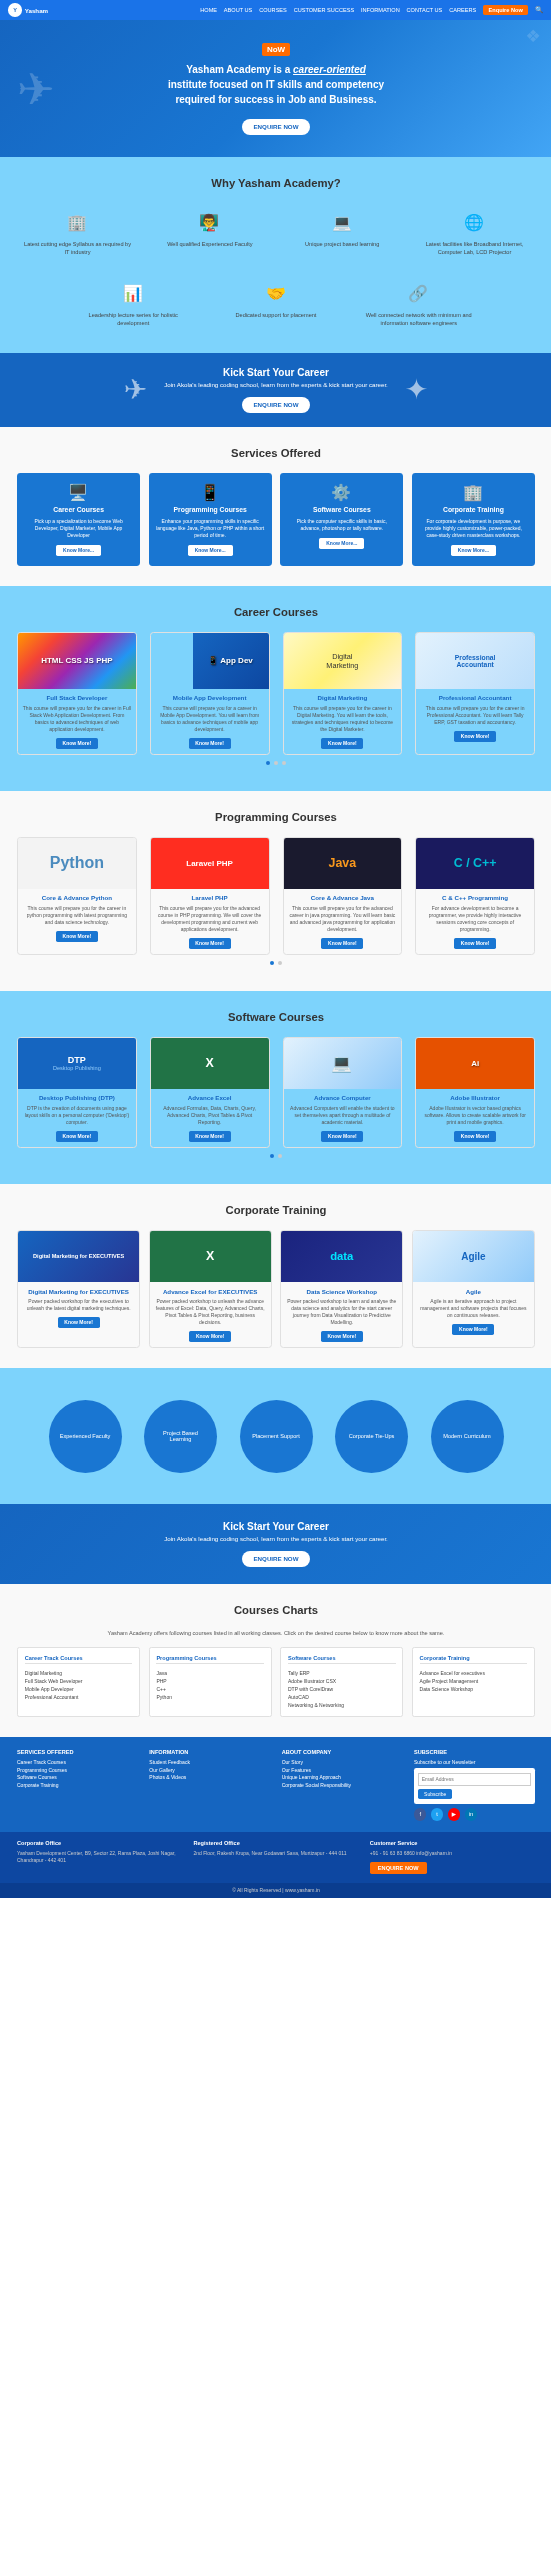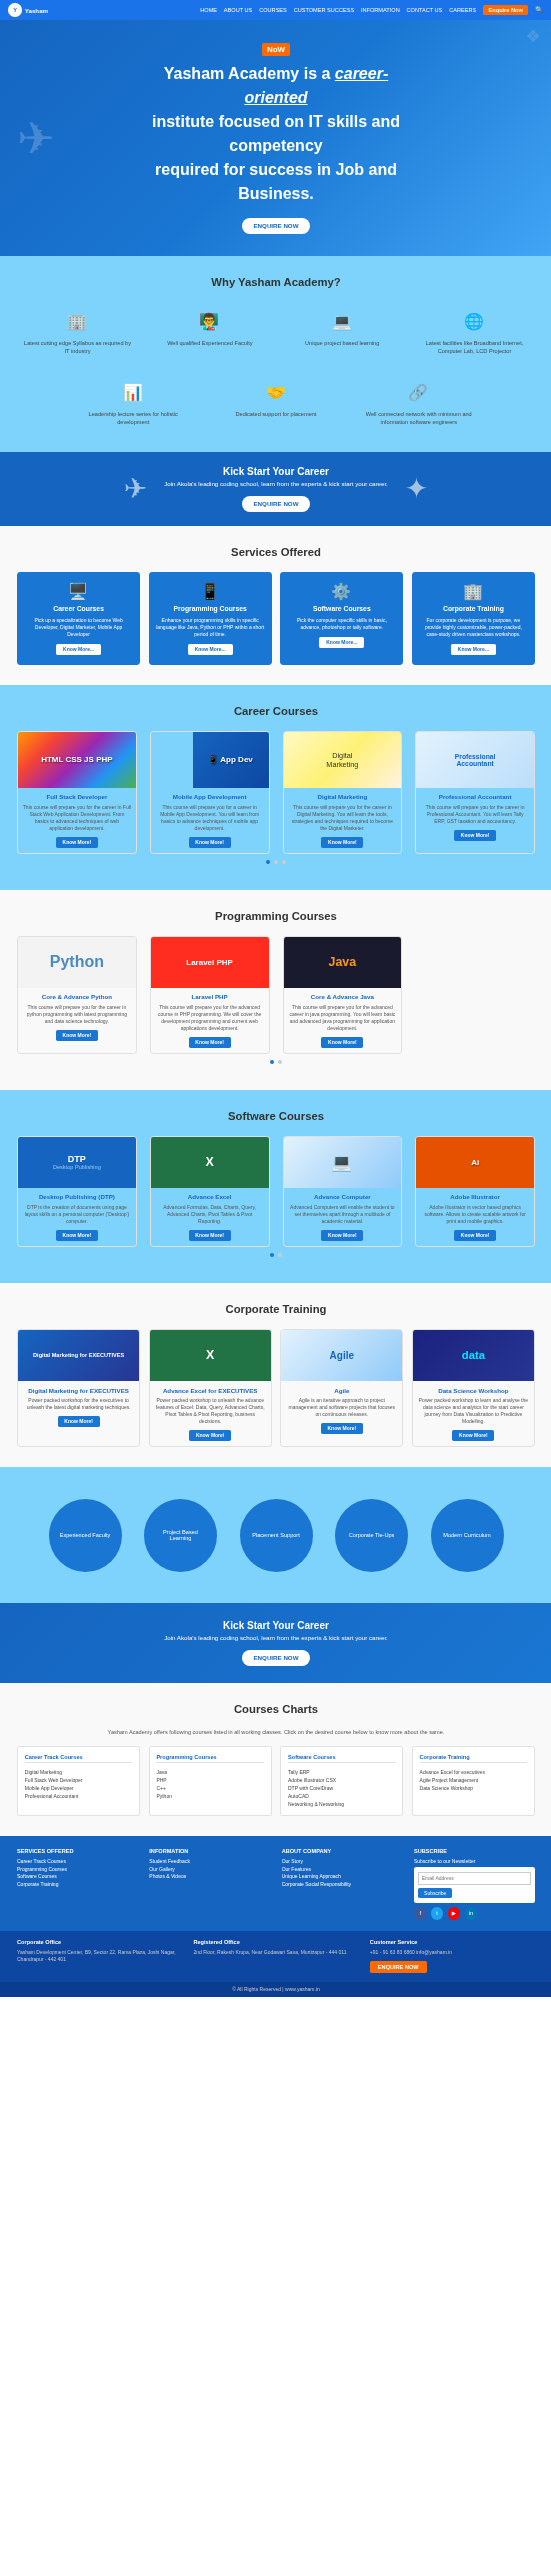--- a/index.html
+++ b/index.html
@@ -9,21 +9,21 @@
     .header { background: #1a73e8; display: flex; align-items: center; justify-content: space-between; padding: 3.4px 8.4px; height: 20px; }
     .header-logo { display: flex; align-items: center; gap: 2.8px; }
     .header-logo-icon { width: 13.5px; height: 13.5px; background: #fff; border-radius: 50%; display: flex; align-items: center; justify-content: center; }
     .header-nav { display: flex; gap: 6.8px; align-items: center; }
     .header-nav a { color: #fff; font-size: 5.6px; text-decoration: none; }
     .header-enquire-btn { background: #ff6b00; color: #fff; padding: 2.3px 5.6px; border-radius: 1.7px; font-size: 5.6px; font-weight: bold; border: none; cursor: pointer; }
     .header-search { color: #fff; font-size: 6.8px; }
 
     
     .hero { background: linear-gradient(135deg, #1565c0, #1976d2, #42a5f5); padding: 22.5px 11.3px; text-align: center; color: #fff; position: relative; overflow: hidden; }
-    .hero h1 { font-size: 16px; font-weight: bold; line-height: 1.5; max-width: 282px; margin: 0 auto 11.3px; }
+    .hero h1 { font-size: 10px; font-weight: bold; line-height: 1.5; max-width: 282px; margin: 0 auto 11.3px; }
     .hero h1 .underline { text-decoration: underline; font-style: italic; }
     .hero-enquire-btn { background: #fff; color: #1565c0; padding: 4.5px 11.3px; border-radius: 11.3px; font-size: 6.2px; font-weight: bold; border: none; cursor: pointer; }
 
     
     .section { padding: 20px 17px; }
     .section-title { text-align: center; font-size: 11.3px; font-weight: bold; color: #333; margin-bottom: 14px; }
     .why-grid { display: grid; grid-template-columns: repeat(4, 1fr); gap: 11.3px; margin-bottom: 11.3px; }
     .why-grid-bottom { display: grid; grid-template-columns: repeat(3, 1fr); gap: 11.3px; max-width: 417px; margin: 0 auto; }
     .why-item { text-align: center; padding: 5.6px; }
     .why-icon { width: 28px; height: 28px; margin: 0 auto 4.5px; display: flex; align-items: center; justify-content: center; font-size: 16px; }
@@ -336,20 +336,30 @@
     <div class="course-card">
       <div class="prog-img-java">
         <span class="java-badge">Java</span>
       </div>
       <div class="course-card-body">
         <h3>Core &amp; Advance Java</h3>
         <p>This course will prepare you for the advanced career in java programming. You will learn basic and advanced java programming for application development.</p>
         <button class="know-more-blue">Know More!</button>
       </div>
     </div>
+    <div class="course-card">
+      <div class="prog-img-cpp">
+        <span class="cpp-badge">C / C++</span>
+      </div>
+      <div class="course-card-body">
+        <h3>C &amp; C++ Programming</h3>
+        <p>For advance development to become a programmer, we provide highly interactive sessions covering core concepts of programming.</p>
+        <button class="know-more-blue">Know More!</button>
+      </div>
+    </div>
   </div>
   <div class="dots">
     <div class="dot active"></div>
     <div class="dot"></div>
   </div>
 </section>
 
 <section class="section section-bg-white">
   <h2 class="section-title">Software Courses</h2>
   <div class="courses-grid">
@@ -420,36 +430,36 @@
       <div class="corp-img-excel">
         <span style="color:#fff;font-size:12.4px;font-weight:bold;">X</span>
       </div>
       <div class="course-card-body">
         <h3>Advance Excel for EXECUTIVES</h3>
         <p>Power packed workshop to unleash the advance features of Excel: Data, Query, Advanced Charts, Pivot Tables &amp; Pivot Reporting, business decisions.</p>
         <button class="know-more-blue">Know More!</button>
       </div>
     </div>
     <div class="course-card">
+      <div class="corp-img-ds">
+        <span class="data-text">data</span>
+      </div>
+      <div class="course-card-body">
+        <h3>Data Science Workshop</h3>
+        <p>Power packed workshop to learn and analyse the data science and analytics for the start career journey from Data Visualization to Predictive Modelling.</p>
+        <button class="know-more-blue">Know More!</button>
+      </div>
+    </div>
+    <div class="course-card">
       <div class="corp-img-agile">
         <span style="color:#1565c0;font-size:10px;font-weight:bold;">Agile</span>
       </div>
       <div class="course-card-body">
         <h3>Agile</h3>
         <p>Agile is an iterative approach to project management and software projects that focuses on continuous releases.</p>
-        <button class="know-more-blue">Know More!</button>
-      </div>
-    </div>
-    <div class="course-card">
-      <div class="corp-img-ds">
-        <span class="data-text">data</span>
-      </div>
-      <div class="course-card-body">
-        <h3>Data Science Workshop</h3>
-        <p>Power packed workshop to learn and analyse the data science and analytics for the start career journey from Data Visualization to Predictive Modelling.</p>
         <button class="know-more-blue">Know More!</button>
       </div>
     </div>
   </div>
 </section>
 
 <section class="spec-section section-bg-white">
   <div class="spec-circles">
     <div class="spec-circle">
       <span>Experienced Faculty</span>

